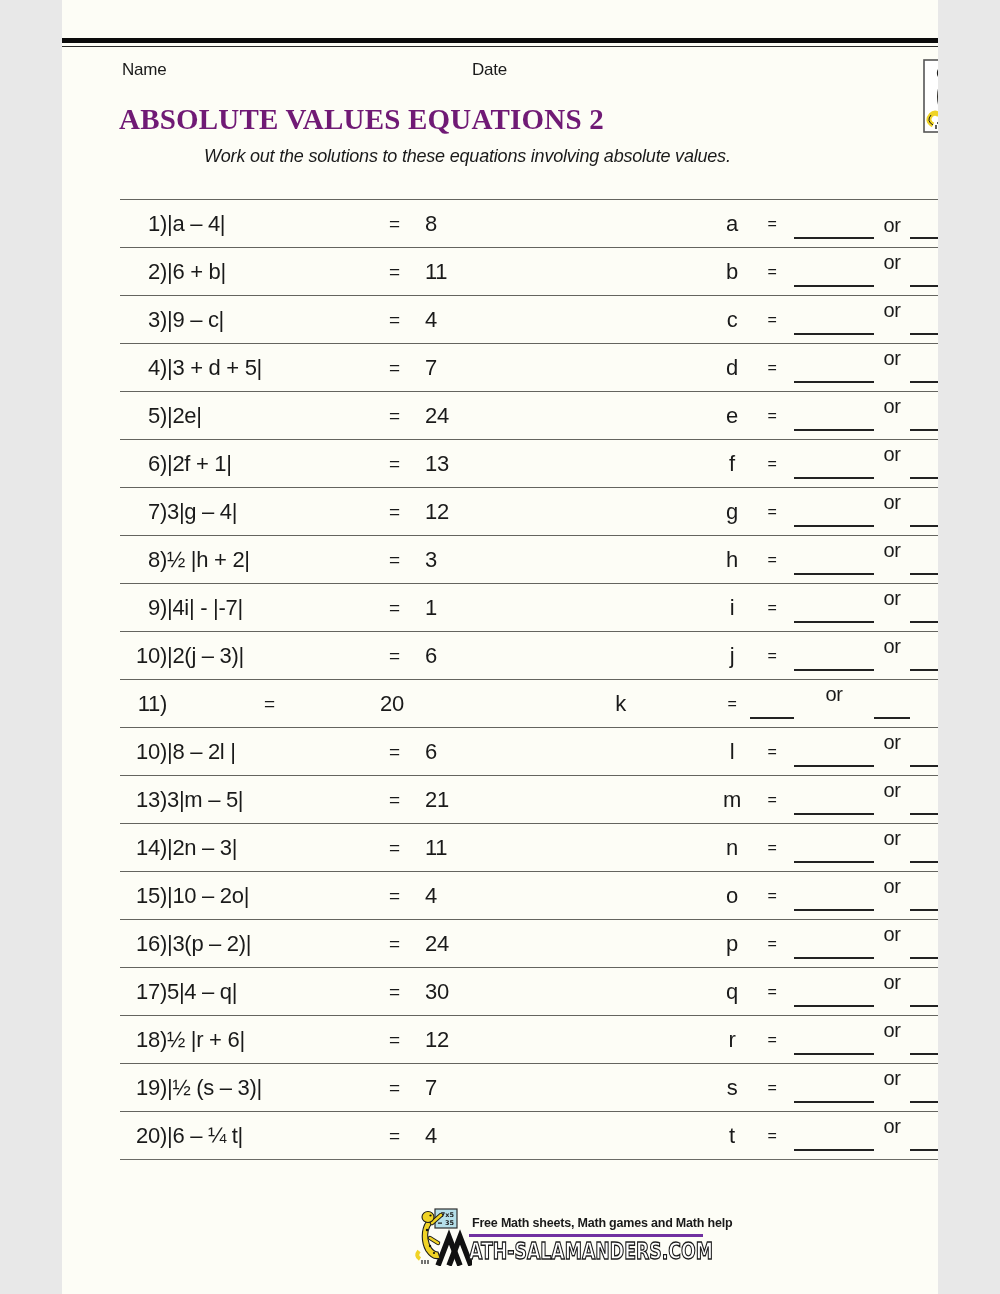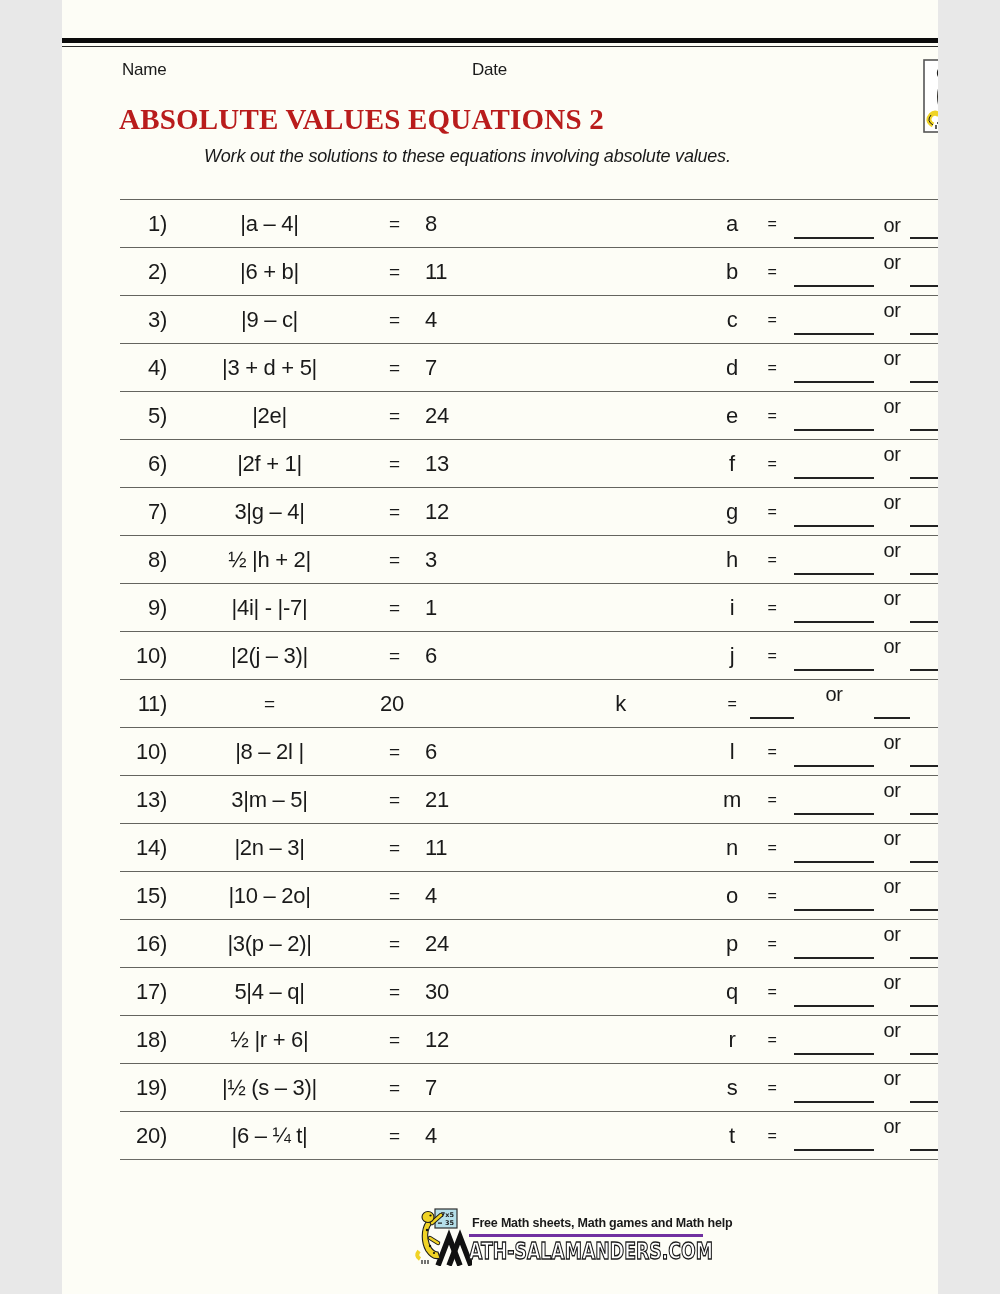--- a/index.html
+++ b/index.html
@@ -15,38 +15,38 @@
   .rule-thin  { position:absolute; left:0; top:45.5px; width:1000px; height:1.7px; background:#2a2a2a; }
 
   .name-label { position:absolute; left:60px;  top:60px; font-size:17px; letter-spacing:-0.2px; }
   .date-label { position:absolute; left:410px; top:60px; font-size:17px; letter-spacing:-0.2px; }
 
   .header-logo { position:absolute; left:861px; top:59px; }
 
   .title {
     position:absolute; left:57px; top:103px;
     font-family:"Liberation Serif", serif; font-weight:600;
-    font-size:29px; color:#b91c1c; letter-spacing:0.2px; white-space:nowrap;
+    font-size:29px; color:#701a75; letter-spacing:0.2px; white-space:nowrap;
   }
   .instruction {
     position:absolute; left:142px; top:146px;
     font-style:italic; font-size:18px; letter-spacing:-0.2px; white-space:nowrap;
   }
 
   
   .problems { position:absolute; left:58px; top:199px; width:890px; border-bottom:1.8px solid #6b6b66; }
   .row {
     display:grid;
     grid-template-columns:47px 205px 45px 110px 1fr 36px 44px 80px 36px 80px 20px;
     height:47px; align-items:center;
     border-top:1.6px solid #64645f;
     font-size:22px; letter-spacing:-0.3px;
   }
   .c.num { text-align:right; }
-  .c.eqx { text-align:center; white-space:pre; }
+  .c.eqx { text-align:left; white-space:pre; }
   .c.eqs { text-align:center; font-size:19px; }
   .c.val { padding-left:8px; }
   .c.var { text-align:center; }
   .c.vs  { text-align:center; font-size:16px; }
   .blank { height:20px; border-bottom:2.2px solid #222; transform:translateY(4px); }
   .c.or  { text-align:center; font-size:20px; transform:translateY(-9px); }
   .row.first .c.or { transform:translateY(2px); }
 
   
   .footer-logo   { position:absolute; left:352px; top:1206px; }

